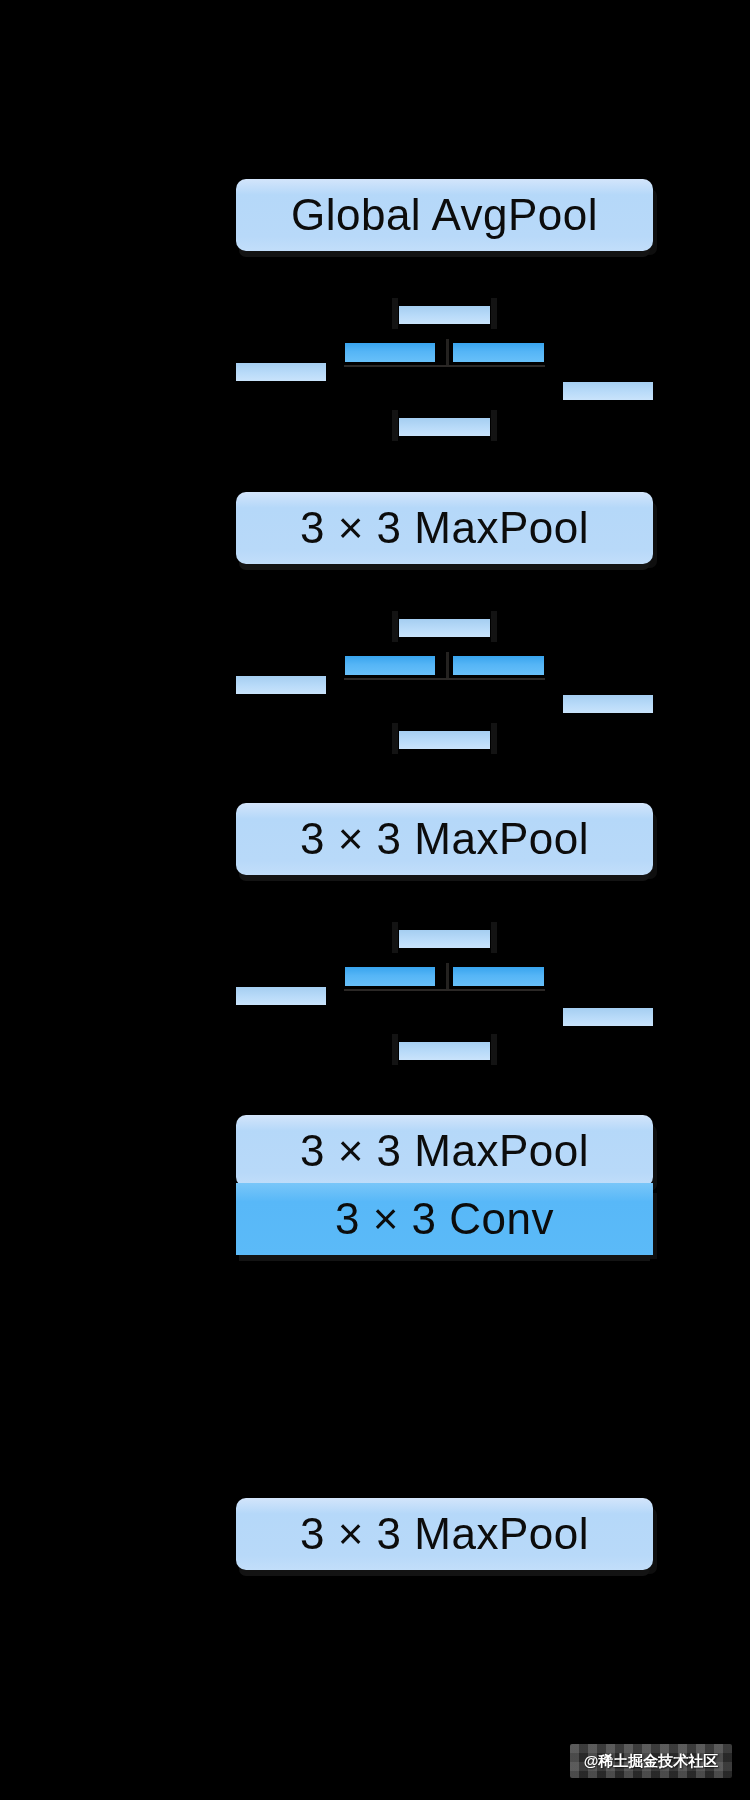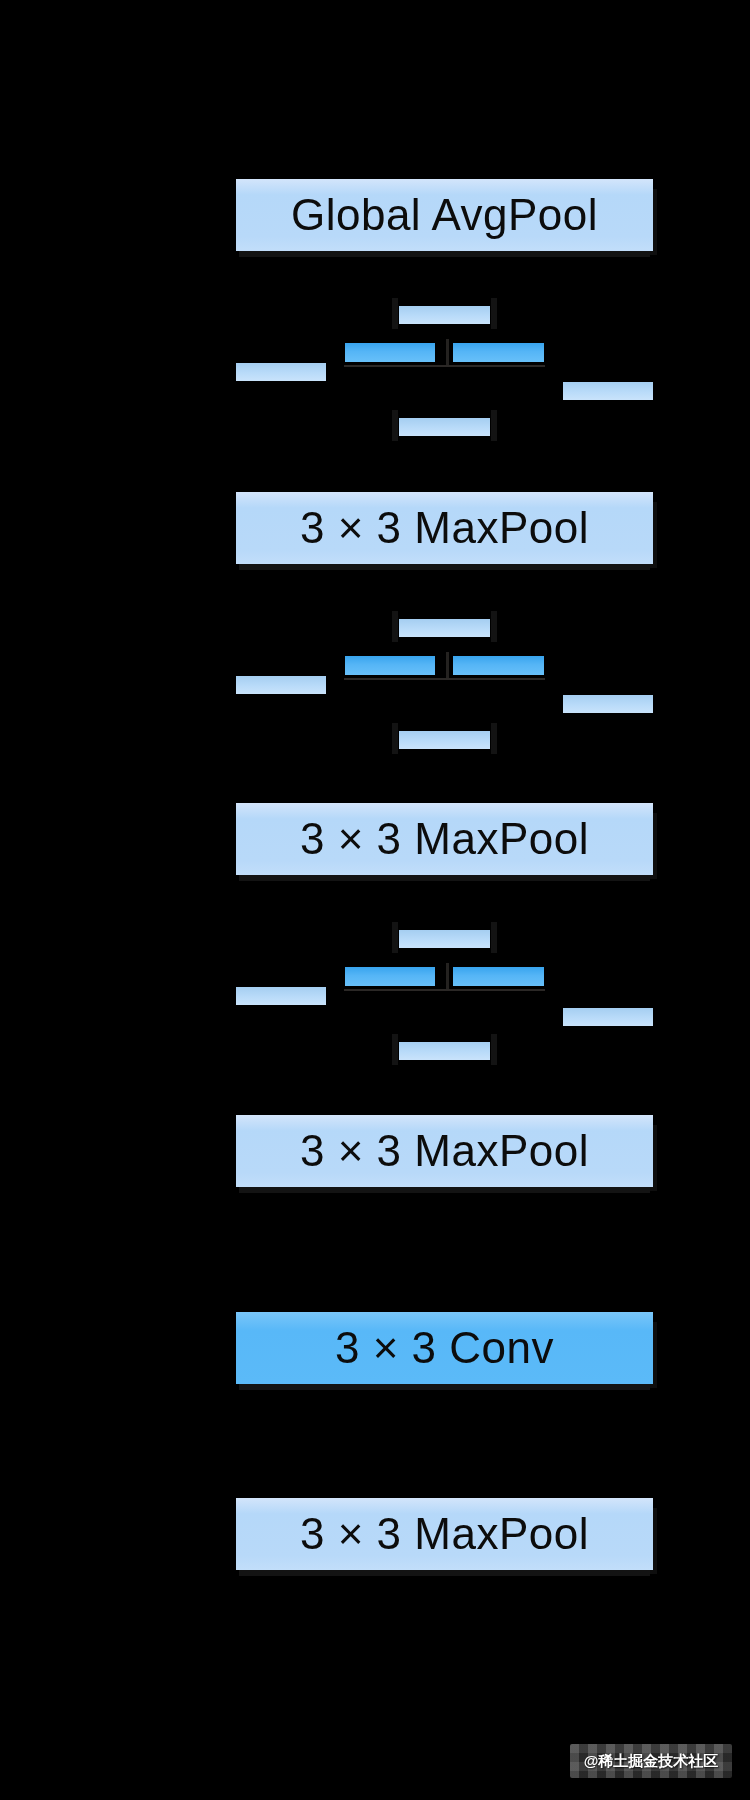--- a/index.html
+++ b/index.html
@@ -7,21 +7,21 @@
     position:relative;width:750px;height:1800px;background:#000000;
     overflow:hidden;font-family:"Liberation Sans",sans-serif;
   }
   
   .box{
     position:absolute;left:236px;width:417px;height:72px;
     display:flex;align-items:center;justify-content:center;
     font-size:44px;line-height:1;color:#0c0c0c;letter-spacing:.5px;
     box-shadow:0 9px 0 -3px #131313,7px 7px 0 -3px #0e0e0e;
   }
-  .box.light{background:linear-gradient(180deg,#d3e5fb 0%,#b5d8f9 22%,#b8d9f9 80%,#c2defa 100%);}
+  .box.light{background:linear-gradient(180deg,#d3e5fb 0%,#b5d8f9 22%,#b8d9f9 80%,#c2defa 100%);border-radius:10px;}
   .box.blue{background:linear-gradient(180deg,#79c6f9 0%,#58b8f8 26%,#5bbaf8 100%);}
   
   .cluster{position:absolute;left:0;top:0;width:750px;height:132px;}
   .bar{position:absolute;height:18px;}
   .bar.light{background:linear-gradient(180deg,#a5cef1 0%,#b9dbf9 55%,#c9e3fb 100%);}
   .bar.blue{height:19px;background:linear-gradient(180deg,#38a4ee 0%,#55b5f6 45%,#68c0f9 100%);}
   .stub{position:absolute;width:6px;background:#131313;}
   .hline{position:absolute;height:2px;background:#2b2826;}
   .vline{position:absolute;width:3px;background:#242220;}
   
@@ -97,21 +97,21 @@
     <i class="bar light" style="left:563px;top:78px;width:90px"></i>
     <i class="stub" style="left:392px;top:104px;height:31px"></i>
     <i class="stub" style="left:491px;top:104px;height:31px"></i>
     <i class="bar light" style="left:399px;top:112px;width:91px"></i>
   </div>
 
   <div class="box light" style="top:1115px">
     <span>3 × 3 MaxPool</span>
   </div>
 
-  <div class="box blue" style="top:1312px">
+  <div class="box blue" style="top:1183px">
     <span>3 × 3 Conv</span>
   </div>
 
   <div class="box light" style="top:1498px">
     <span>3 × 3 MaxPool</span>
   </div>
 
 
   <div class="watermark">
     <span>@稀土掘金技术社区</span>

